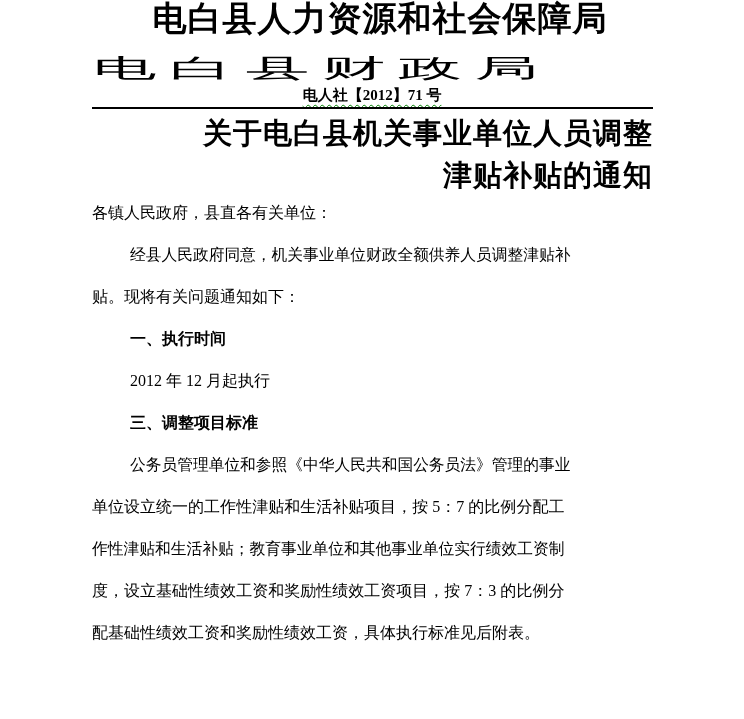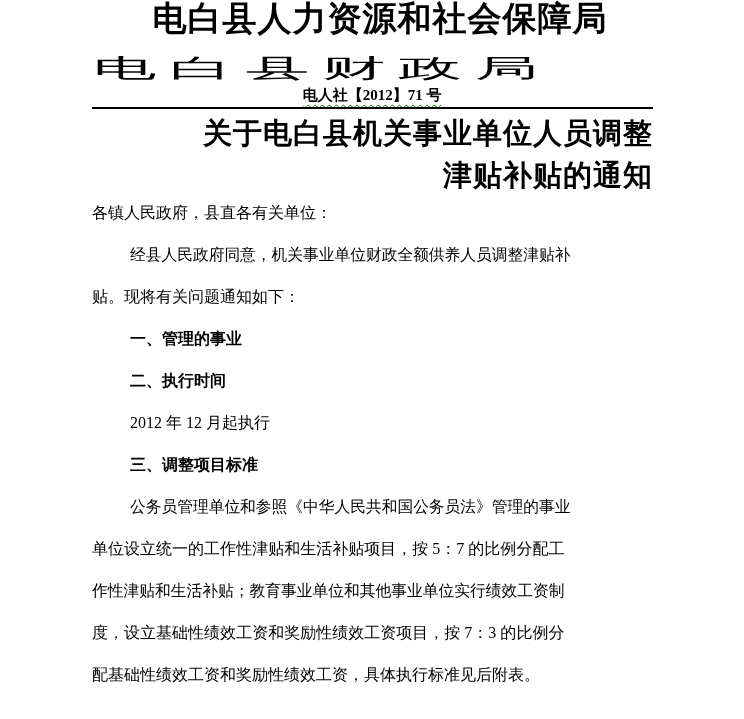--- a/index.html
+++ b/index.html
@@ -91,22 +91,21 @@
   <div class="rule" style="background: rgb(0, 0, 0);"></div>
 
   <div class="title1">关于电白县机关事业单位人员调整</div>
 
   <div class="title2">津贴补贴的通知</div>
 
   <div class="docbody" id="body-lines">
       <div class="line"><span class="lt">各镇人民政府，县直各有关单位：</span></div>
       <div class="line indent fill"><span class="lt" style="transform: scaleX(0.9831);">经县人民政府同意，机关事业单位财政全额供养人员调整津贴补</span></div>
       <div class="line"><span class="lt">贴。现将有关问题通知如下：</span></div>
-      <div class="line indent bold"><span class="lt">一、管理的事业</span></div>
-      <div class="line indent bold"><span class="lt">二、执行时间</span></div>
+      <div class="line indent bold"><span class="lt">一、执行时间</span></div>
       <div class="line indent"><span class="lt">2012 年 12 月起执行</span></div>
       <div class="line indent bold"><span class="lt">三、调整项目标准</span></div>
       <div class="line indent fill"><span class="lt" style="transform: scaleX(0.9831);">公务员管理单位和参照《中华人民共和国公务员法》管理的事业</span></div>
       <div class="line fill"><span class="lt" style="transform: scaleX(1.0009);">单位设立统一的工作性津贴和生活补贴项目，按 5：7 的比例分配工</span></div>
       <div class="line fill"><span class="lt" style="transform: scaleX(0.9842);">作性津贴和生活补贴；教育事业单位和其他事业单位实行绩效工资制</span></div>
       <div class="line fill"><span class="lt" style="transform: scaleX(1.0009); text-align: right;">度，设立基础性绩效工资和奖励性绩效工资项目，按 7：3 的比例分</span></div>
       <div class="line"><span class="lt">配基础性绩效工资和奖励性绩效工资，具体执行标准见后附表。</span></div>
     </div>
 
 </div>

